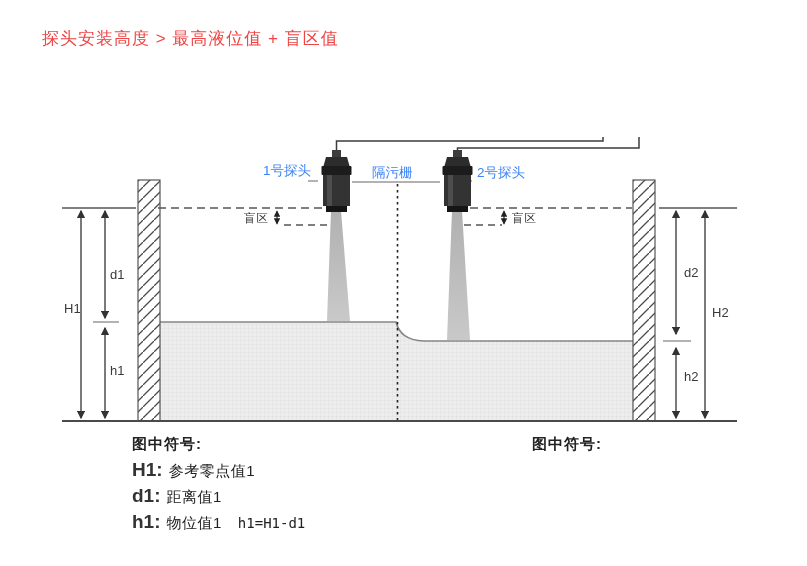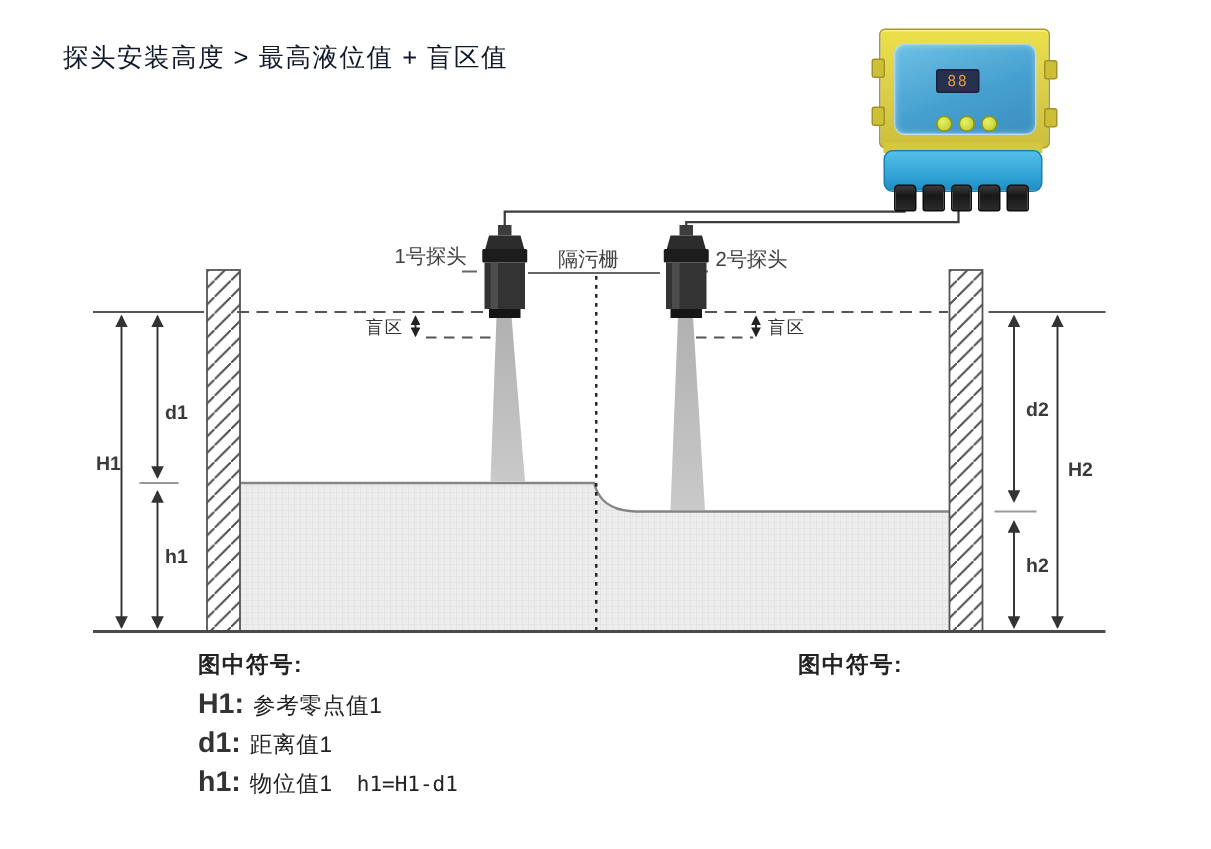--- a/index.html
+++ b/index.html
@@ -1,23 +1,23 @@
 <!DOCTYPE html>
 <html><head>
 <meta charset="utf-8">
 <style>
   html,body{margin:0;padding:0;background:#fff;}
   body{width:807px;height:566px;font-family:"Liberation Sans",sans-serif;}
   .stage{position:relative;width:807px;height:566px;overflow:hidden;background:#fff;}
   .stage svg{position:absolute;left:0;top:0;}
   .lbl{position:absolute;color:#2b2b2b;white-space:nowrap;}
-  .title{left:42px;top:27px;font-size:17px;letter-spacing:1px;color:#0f172a;}
-  .probe-lbl{font-size:13.5px;color:#404040;}
+  .title{left:42px;top:27px;font-size:17px;letter-spacing:1px;color:#ef4444;}
+  .probe-lbl{font-size:13.5px;color:#3b82f6;}
   .blind-lbl{font-size:11.5px;color:#333;letter-spacing:1px;}
-  .dim-lbl{font-size:13px;font-weight:bold;color:#3a3a3a;}
+  .dim-lbl{font-size:13px;font-weight:normal;color:#3a3a3a;}
   .legend{position:absolute;color:#222;}
   .legend .hd{font-size:15px;font-weight:bold;line-height:18px;margin-bottom:7px;letter-spacing:1px;}
   .legend .row{line-height:19px;margin-bottom:6px;white-space:nowrap;}
   .legend .k{font-weight:bold;font-size:19px;margin-right:6px;color:#333;}
   .legend .v{font-size:15px;letter-spacing:0.5px;}
   .legend .f{margin-left:16px;font-family:"DejaVu Sans Mono",monospace;font-size:14px;text-align:center;}
   .formula-center{left:316px;top:440px;font-size:15px;letter-spacing:0.5px;}
   
   .device{position:absolute;left:586px;top:19px;width:120px;height:122px;}
   .dev-upper{position:absolute;left:0;top:0;width:112px;height:78px;border-radius:4px;
@@ -116,45 +116,20 @@
       <path d="M105,211 V318" marker-start="url(#mA)" marker-end="url(#mA)"></path>
       <path d="M105,328 V418" marker-start="url(#mA)" marker-end="url(#mA)"></path>
       <path d="M676,211 V334" marker-start="url(#mA)" marker-end="url(#mA)"></path>
       <path d="M676,348 V418" marker-start="url(#mA)" marker-end="url(#mA)"></path>
       <path d="M705,211 V418" marker-start="url(#mA)" marker-end="url(#mA)"></path>
       <path d="M277,211.5 V223.5" marker-start="url(#mB)" marker-end="url(#mB)"></path>
       <path d="M504,211.5 V223.5" marker-start="url(#mB)" marker-end="url(#mB)"></path>
     </g>
   </svg>
 
-  <div class="device">
-    <div class="dev-upper">
-      <div class="dev-panel">
-        <div class="dev-display">
-          <span>88</span>
-        </div>
-        <div class="dev-btn" style="left:27px"></div>
-        <div class="dev-btn" style="left:42px"></div>
-        <div class="dev-btn" style="left:57px"></div>
-      </div>
-    </div>
-    <div class="dev-hinge" style="left:-5px;top:20px"></div>
-    <div class="dev-hinge" style="left:-5px;top:52px"></div>
-    <div class="dev-hinge" style="left:110px;top:21px"></div>
-    <div class="dev-hinge" style="left:110px;top:53px"></div>
-    <div class="dev-strip"></div>
-    <div class="dev-lower"></div>
-    <div class="dev-glands">
-      <div class="gland"></div>
-      <div class="gland"></div>
-      <div class="gland"></div>
-      <div class="gland"></div>
-      <div class="gland"></div>
-    </div>
-  </div>
 
   <div class="lbl title">探头安装高度 &gt; 最高液位值 + 盲区值</div>
 
   <div class="lbl probe-lbl" style="left:263px;top:162px">1号探头</div>
   <div class="lbl probe-lbl" style="left:372px;top:164px">隔污栅</div>
   <div class="lbl probe-lbl" style="left:477px;top:164px">2号探头</div>
 
   <div class="lbl blind-lbl" style="left:244px;top:211px">盲区</div>
   <div class="lbl blind-lbl" style="left:512px;top:211px">盲区</div>
 

